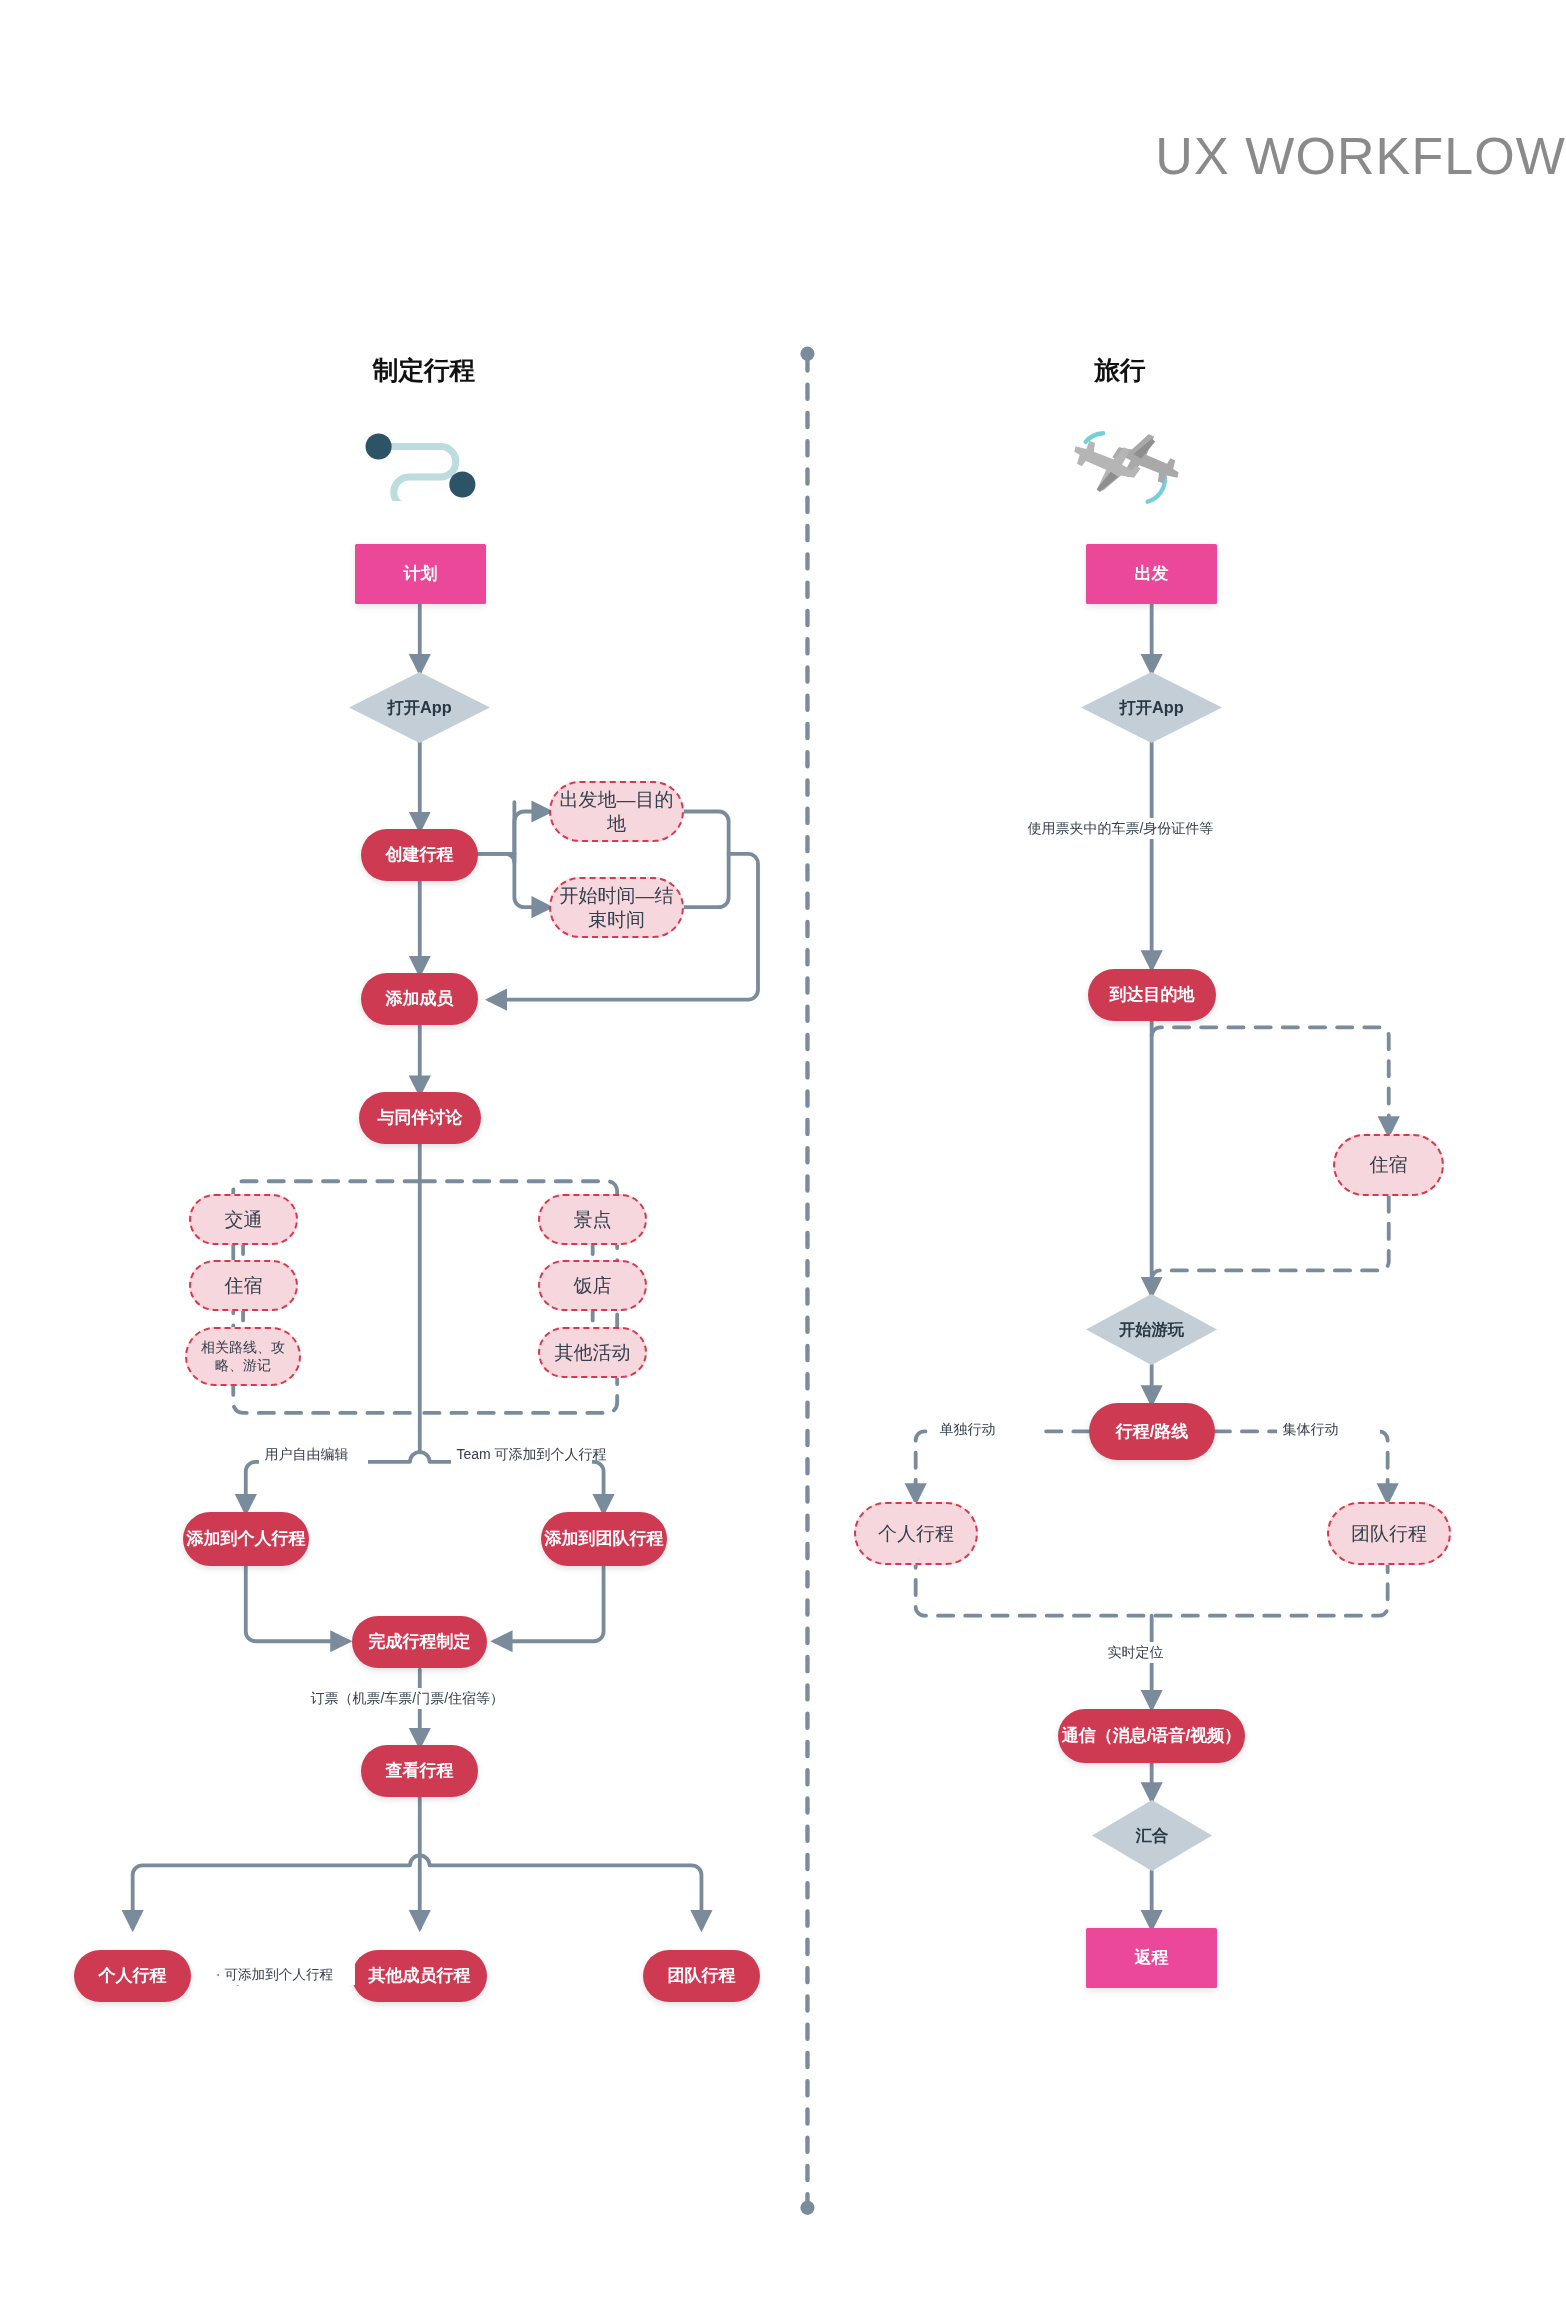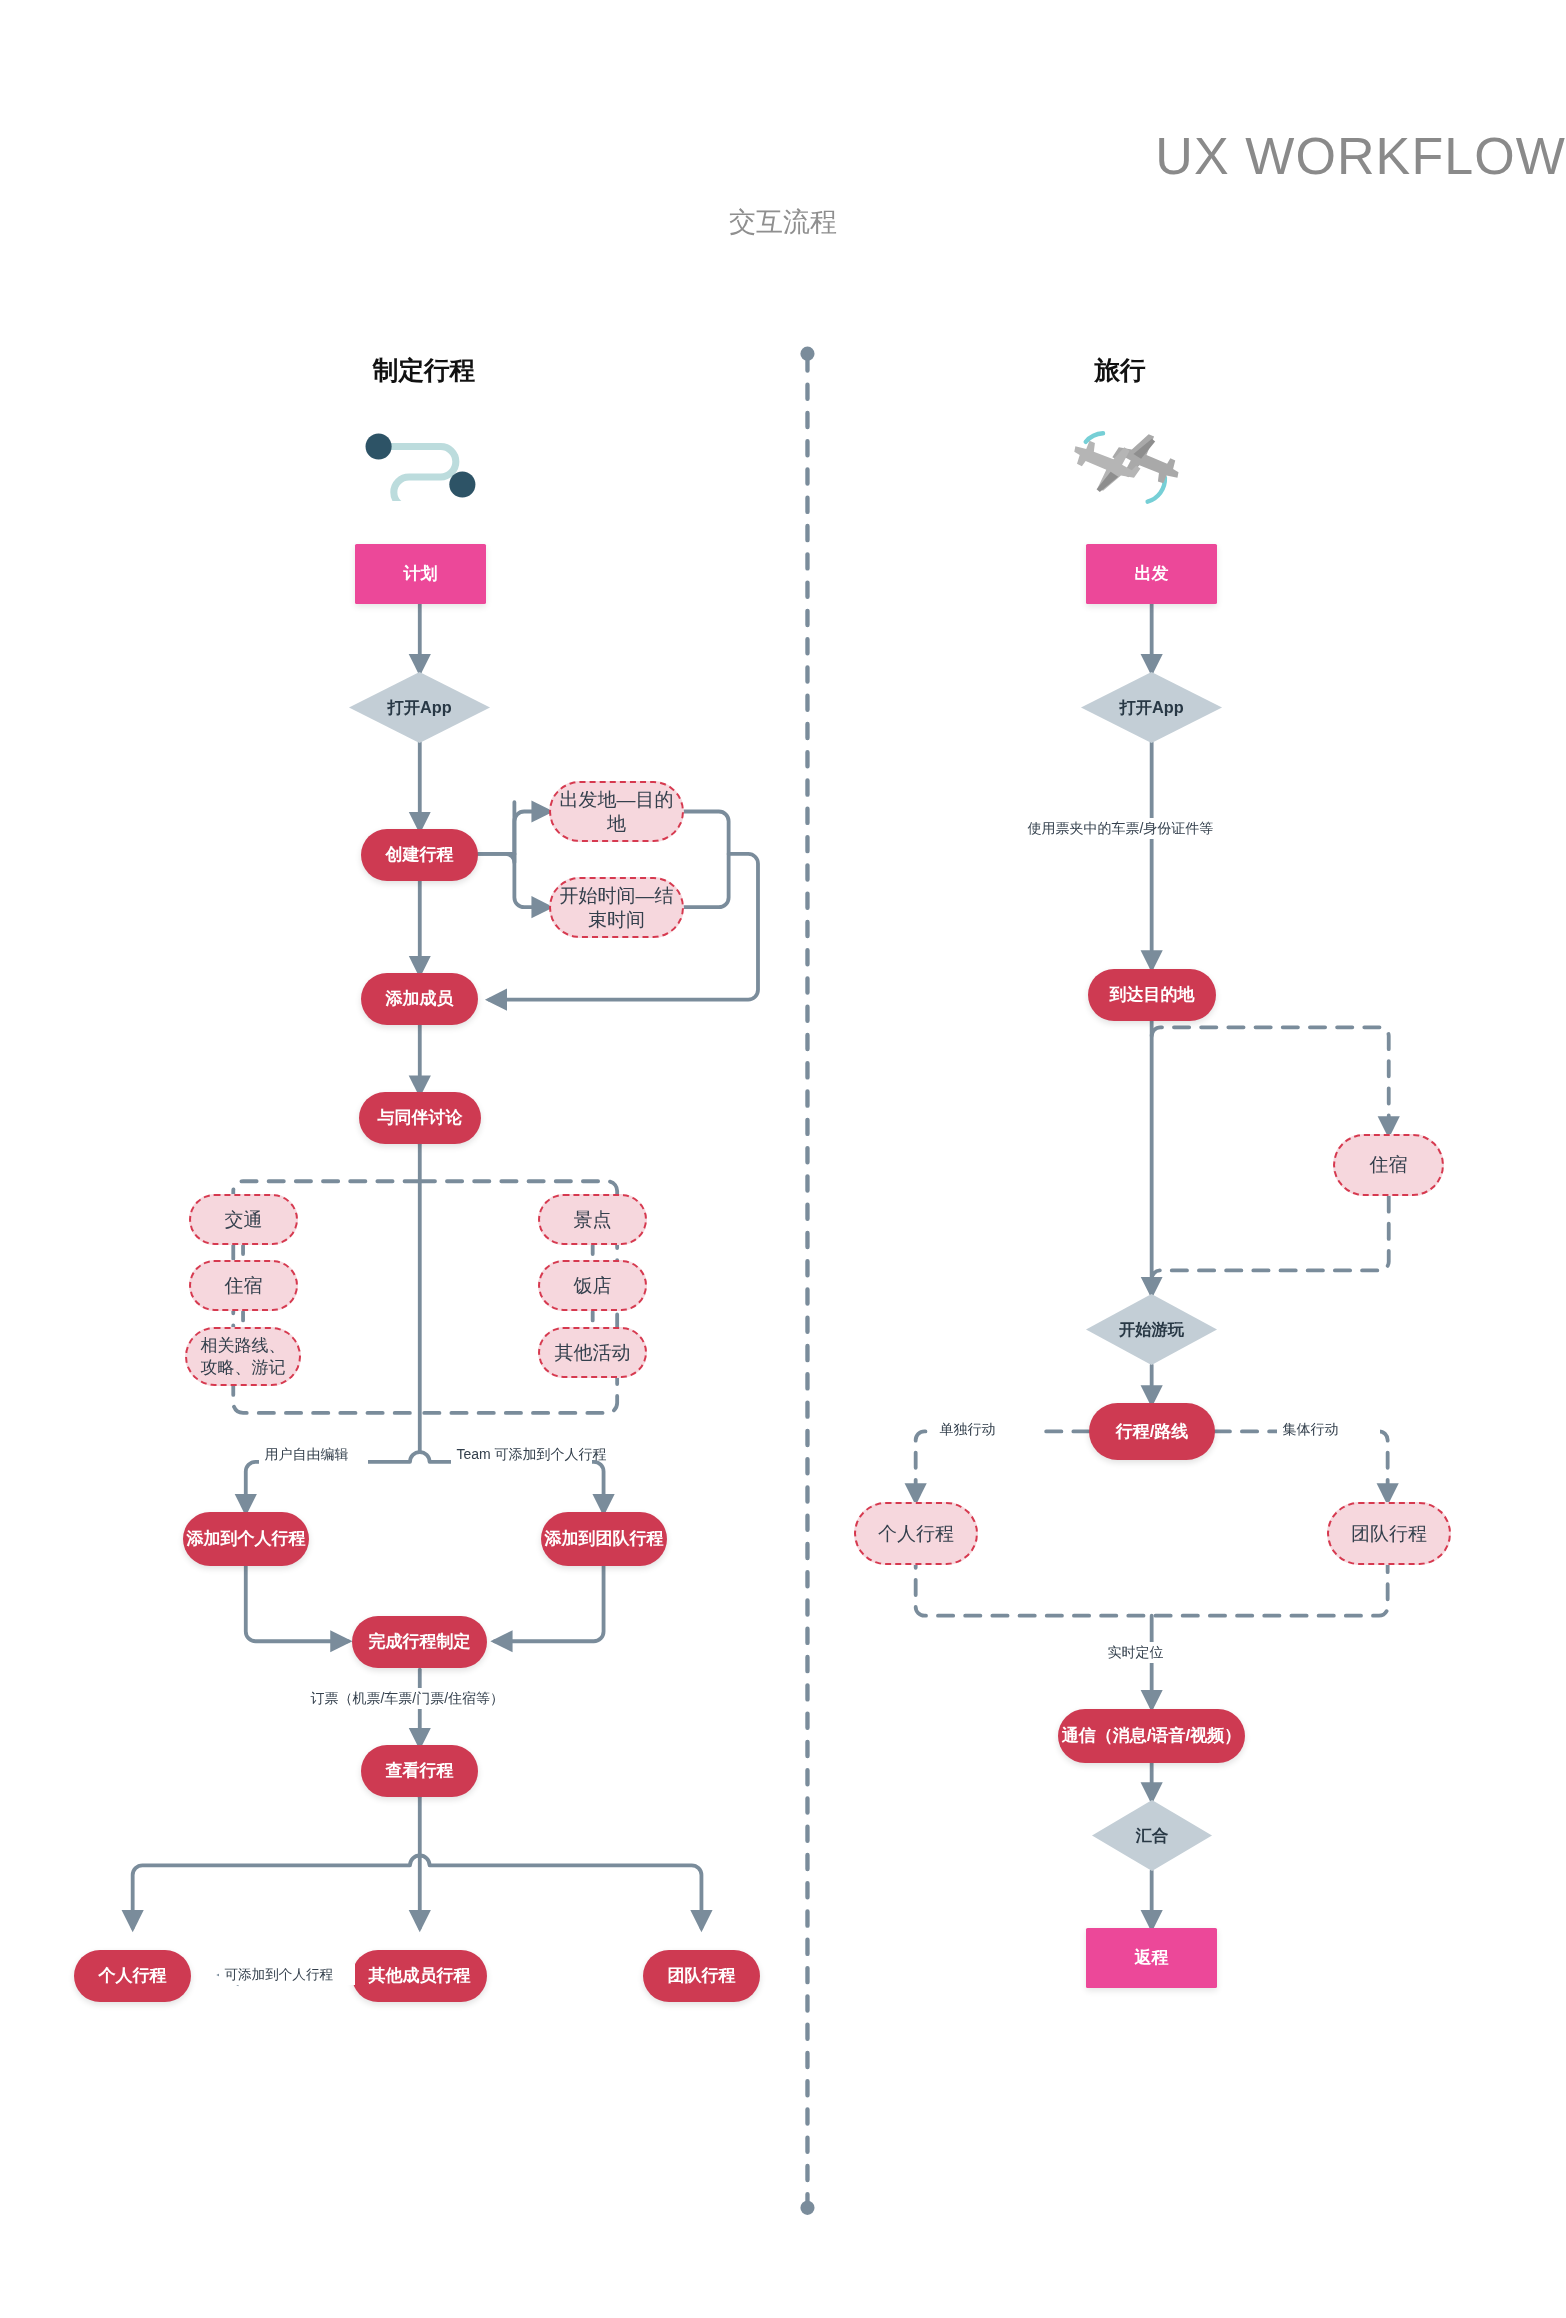--- a/index.html
+++ b/index.html
@@ -35,21 +35,21 @@
     border-radius:1.6px;box-shadow:0 2.7px 6.5px rgba(0,0,0,0.10);
   }
   .n-round{
     background:#CE3A52;color:#ffffff;font-weight:700;font-size:17px;
     border-radius:543px;box-shadow:0 2.7px 6.5px rgba(0,0,0,0.12);
   }
   .n-dash{
     background:#F6D7DD;color:#34404d;font-weight:400;font-size:19px;
     border:2.2px dashed #D6394F;border-radius:38px;
   }
-  .n-dash.small{font-size:17px;}
+  .n-dash.small{font-size:14px;}
   .n-diamond{
     color:#283845;font-weight:700;font-size:16.3px;
     background:transparent;
   }
   .n-diamond .dshape{
     position:absolute;left:0;top:0;width:100%;height:100%;
     background:#C3CED6;
     clip-path:polygon(50% 0,100% 50%,50% 100%,0 50%);
     box-shadow:0 2.2px 5.4px rgba(0,0,0,0.06);
   }
@@ -64,21 +64,20 @@
 
   
   .icon-wrap{position:absolute;}
 </style>
 </head>
 <body>
 
 <div id="stage">
 
   <div class="main-title">UX WORKFLOW</div>
-  <div class="sub-title">交互流程</div>
 
   <div class="col-title" style="left:261px;top:353px;">制定行程</div>
   <div class="col-title" style="left:957px;top:353px;">旅行</div>
 
   <div class="icon-wrap" style="left:359px;top:430px;width:136px;height:71px;">
     <svg width="136" height="71" viewBox="0 0 250 130">
       <path d="M38,30 H150 a28,28 0 0 1 0,56 H92 a28,28 0 0 0 0,56 H188" fill="none" stroke="#BCDCDD" stroke-width="13" stroke-linecap="round"></path>
       <circle cx="36" cy="30" r="24" fill="#2D5366"></circle>
       <circle cx="190" cy="100" r="24" fill="#2D5366"></circle>
     </svg>

